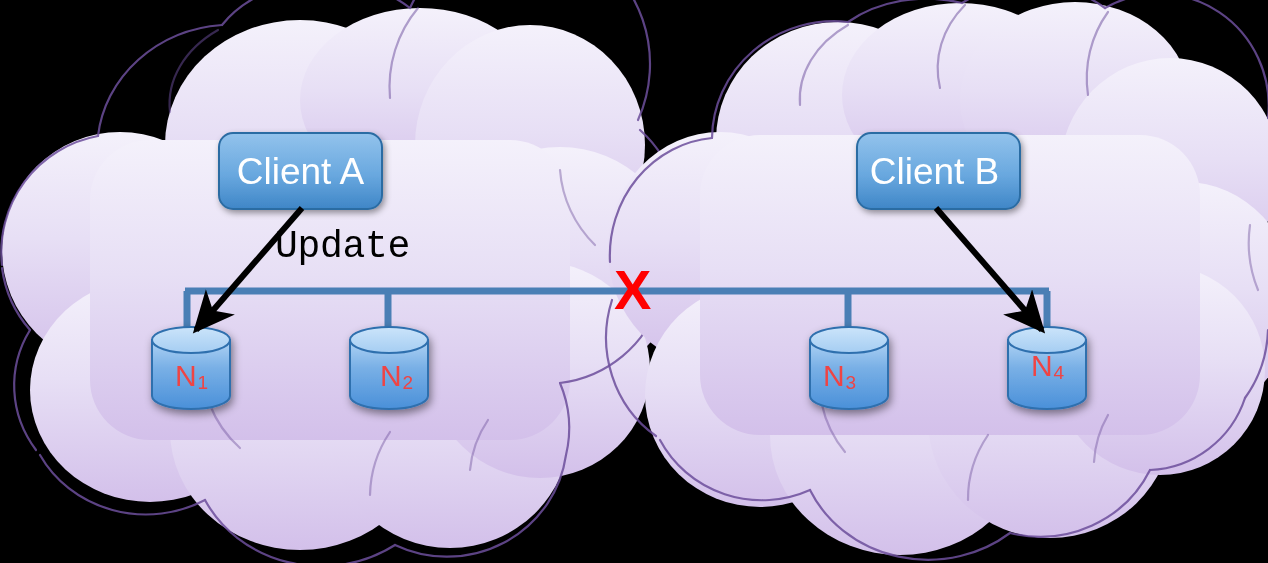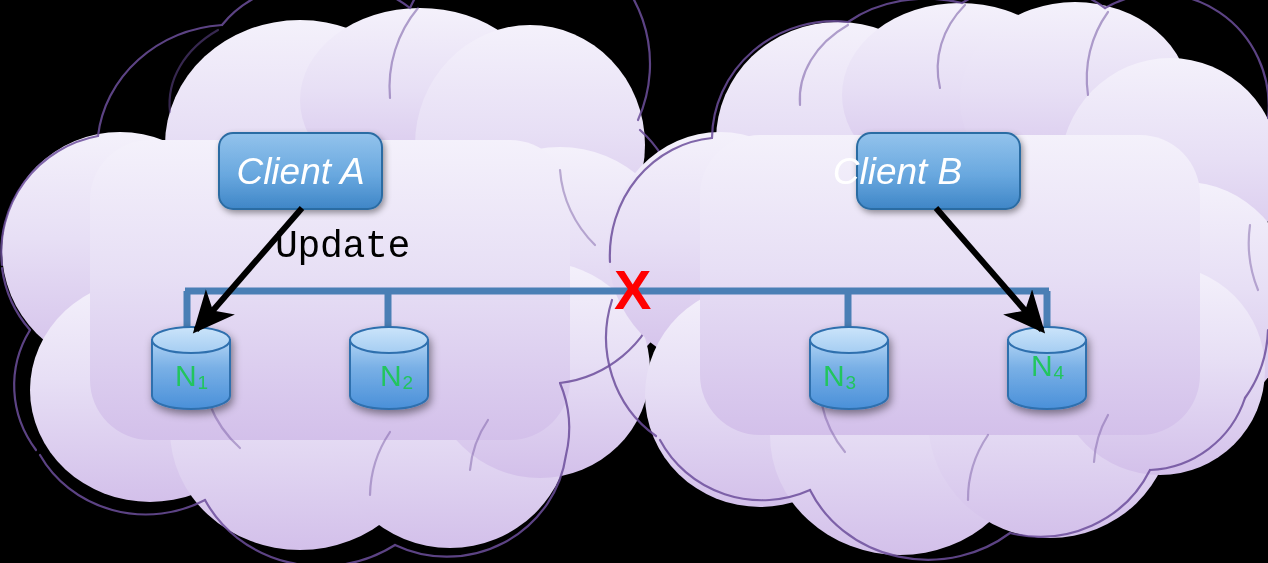--- a/index.html
+++ b/index.html
@@ -34,25 +34,24 @@
   }
   .client-label {
     position: absolute;
     color: #ffffff;
     font-family: "Liberation Sans", sans-serif;
     font-size: 37px;
     font-weight: 400;
     white-space: nowrap;
     text-align: center;
     line-height: 1;
-    font-style: italic;
   }
   .node-label {
     position: absolute;
-    color: #22c55e;
+    color: #ef4444;
     font-family: "Liberation Sans", sans-serif;
     font-size: 30px;
     font-weight: 400;
     white-space: nowrap;
     text-align: center;
     line-height: 1;
   }
   .node-label sub {
     font-size: 19px;
     vertical-align: baseline;
@@ -224,21 +223,21 @@
     <g filter="url(#boxShadow)">
       <rect x="857" y="133" width="163" height="76" rx="14" ry="14" fill="url(#clientGrad)" stroke="#2c6ca3" stroke-width="2"></rect>
     </g>
 
     <line x1="302" y1="208" x2="196" y2="330" stroke="#000000" stroke-width="6" marker-end="url(#arrowHead)"></line>
 
     <line x1="936" y1="208" x2="1042" y2="330" stroke="#000000" stroke-width="6" marker-end="url(#arrowHead)"></line>
   </svg>
 
   <div class="client-label" style="left:219px; top:153px; width:163px;">Client A</div>
-  <div class="client-label" style="left:828px; top:153px; width:139px;">Client B</div>
+  <div class="client-label" style="left:865px; top:153px; width:139px;">Client B</div>
 
   <div class="label-text" style="left:275px; top:228px;">Update</div>
 
   <div class="node-label" style="left:152px; top:361px; width:78px;">
     <span>N</span><sub>1</sub>
   </div>
   <div class="node-label" style="left:350px; top:361px; width:92px;">
     <span>N</span><sub>2</sub>
   </div>
   <div class="node-label" style="left:810px; top:361px; width:58px;">

